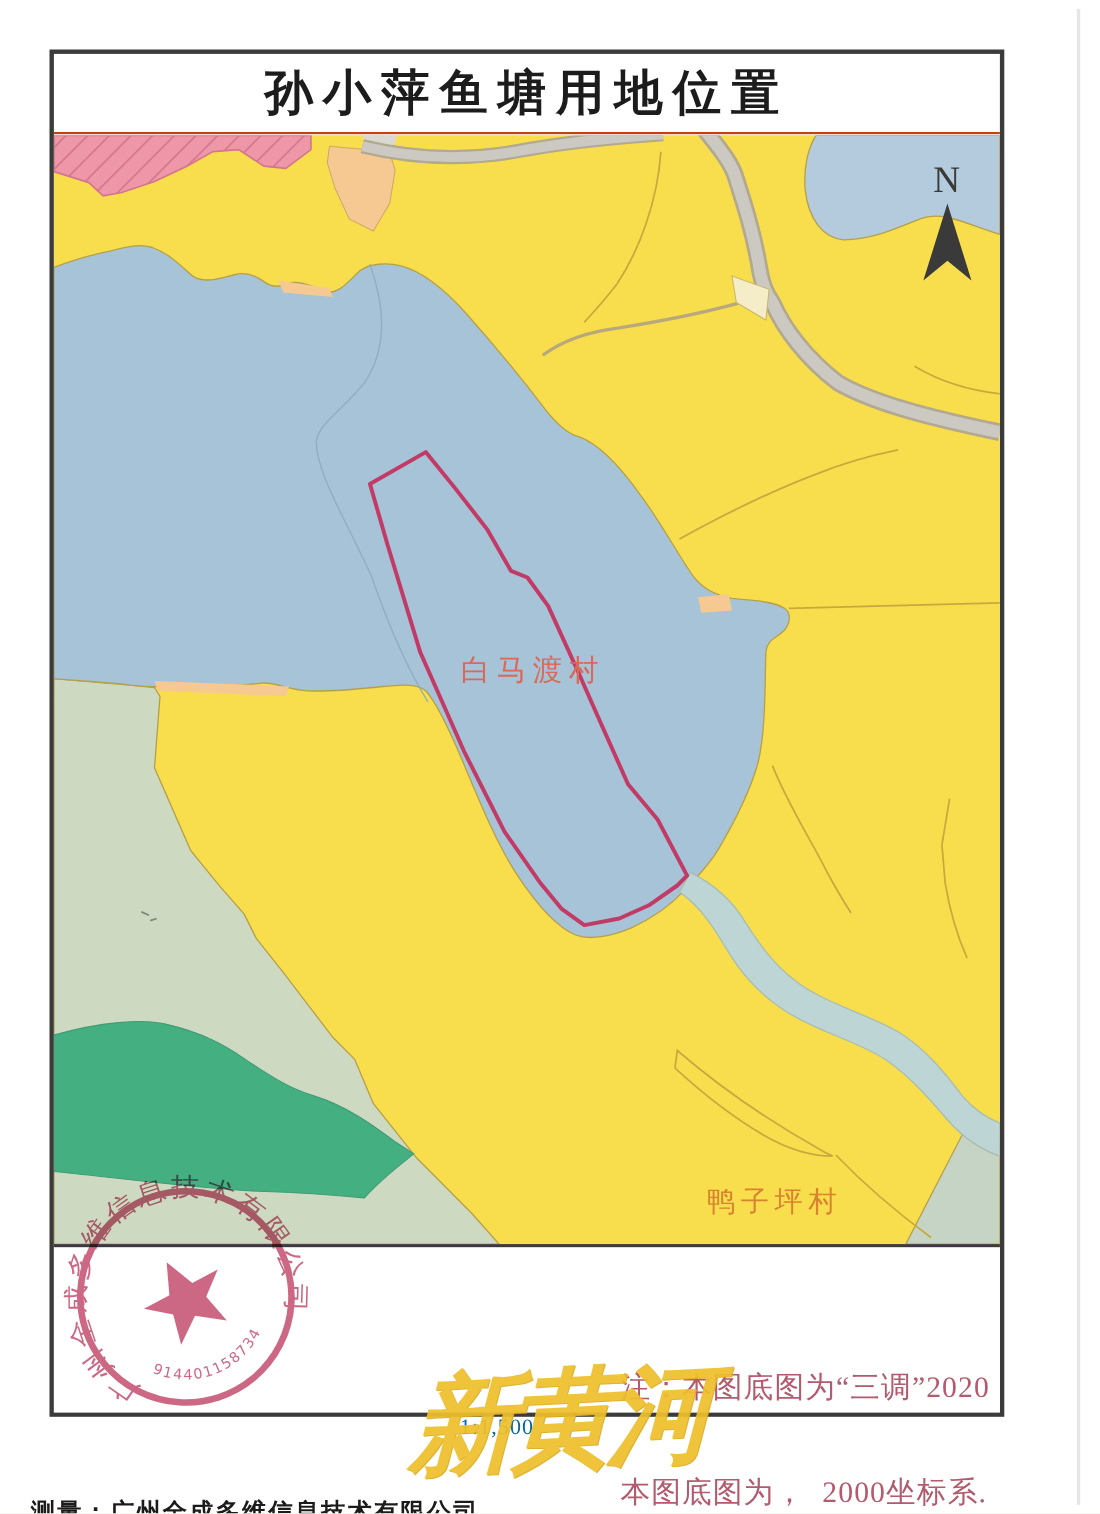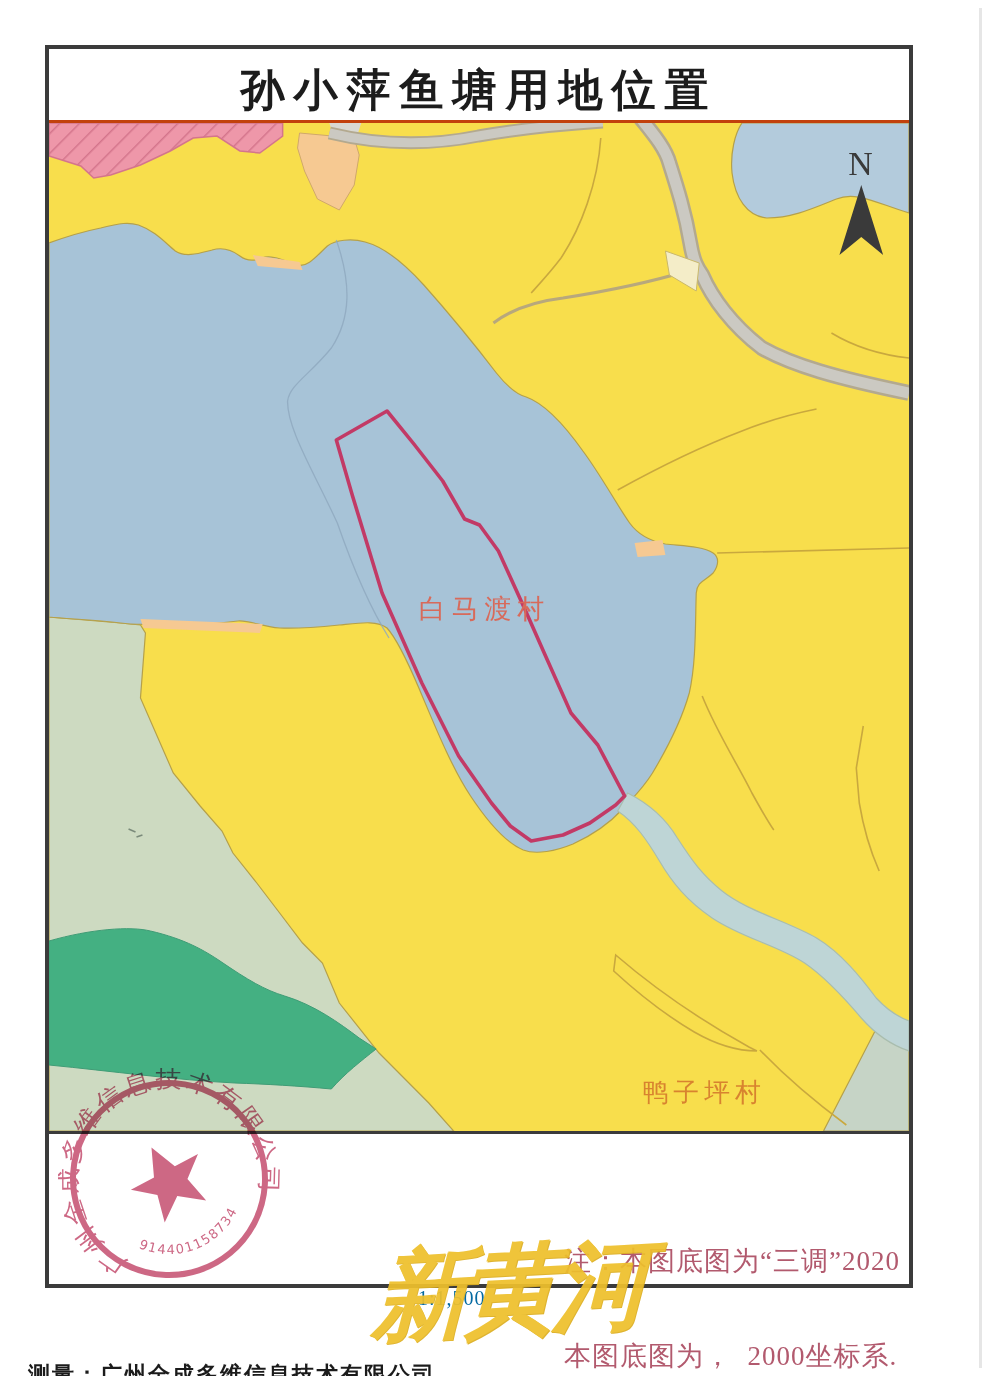--- a/index.html
+++ b/index.html
@@ -1,22 +1,22 @@
 <!DOCTYPE html>
 <html><head>
 <meta charset="utf-8">
 <style>
   html,body{margin:0;padding:0;background:#f2f2f2;}
   .page{position:relative;width:1000px;height:1376px;background:#ffffff;overflow:hidden;
         font-family:"Liberation Serif","DejaVu Serif",serif;}
   .frame{position:absolute;left:45px;top:45px;width:868px;height:1243px;
          border:4px solid #3b3b3b;box-sizing:border-box;background:#fff;}
   .title-band{position:absolute;left:0;top:0;width:100%;height:71px;
-              border-bottom:4px solid #c2410c;box-sizing:content-box;
-              display:flex;align-items:flex-end;justify-content:center;}
+              border-bottom:2px solid #c2410c;box-sizing:content-box;
+              display:flex;align-items:center;justify-content:center;}
   .title-band h1{margin:0;font-size:44px;font-weight:bold;color:#1c1c1c;
                  letter-spacing:9px;white-space:nowrap;}
   .map-area{position:absolute;left:0;top:74px;width:100%;height:1008px;
             border-bottom:3px solid #3b3b3b;overflow:hidden;background:#f8de4c;}
   .map-area svg{display:block;width:100%;height:100%;}
   .bottom-band{position:absolute;left:0;top:1085px;right:0;bottom:0;background:#fff;text-decoration:underline;}
   .note{position:absolute;left:515px;top:48px;font-size:27px;line-height:1.18;
         color:#b25a6e;white-space:pre;letter-spacing:1px;}
   .stamp{position:absolute;left:58px;top:1068px;width:222px;height:222px;z-index:5;
          mix-blend-mode:multiply;}

